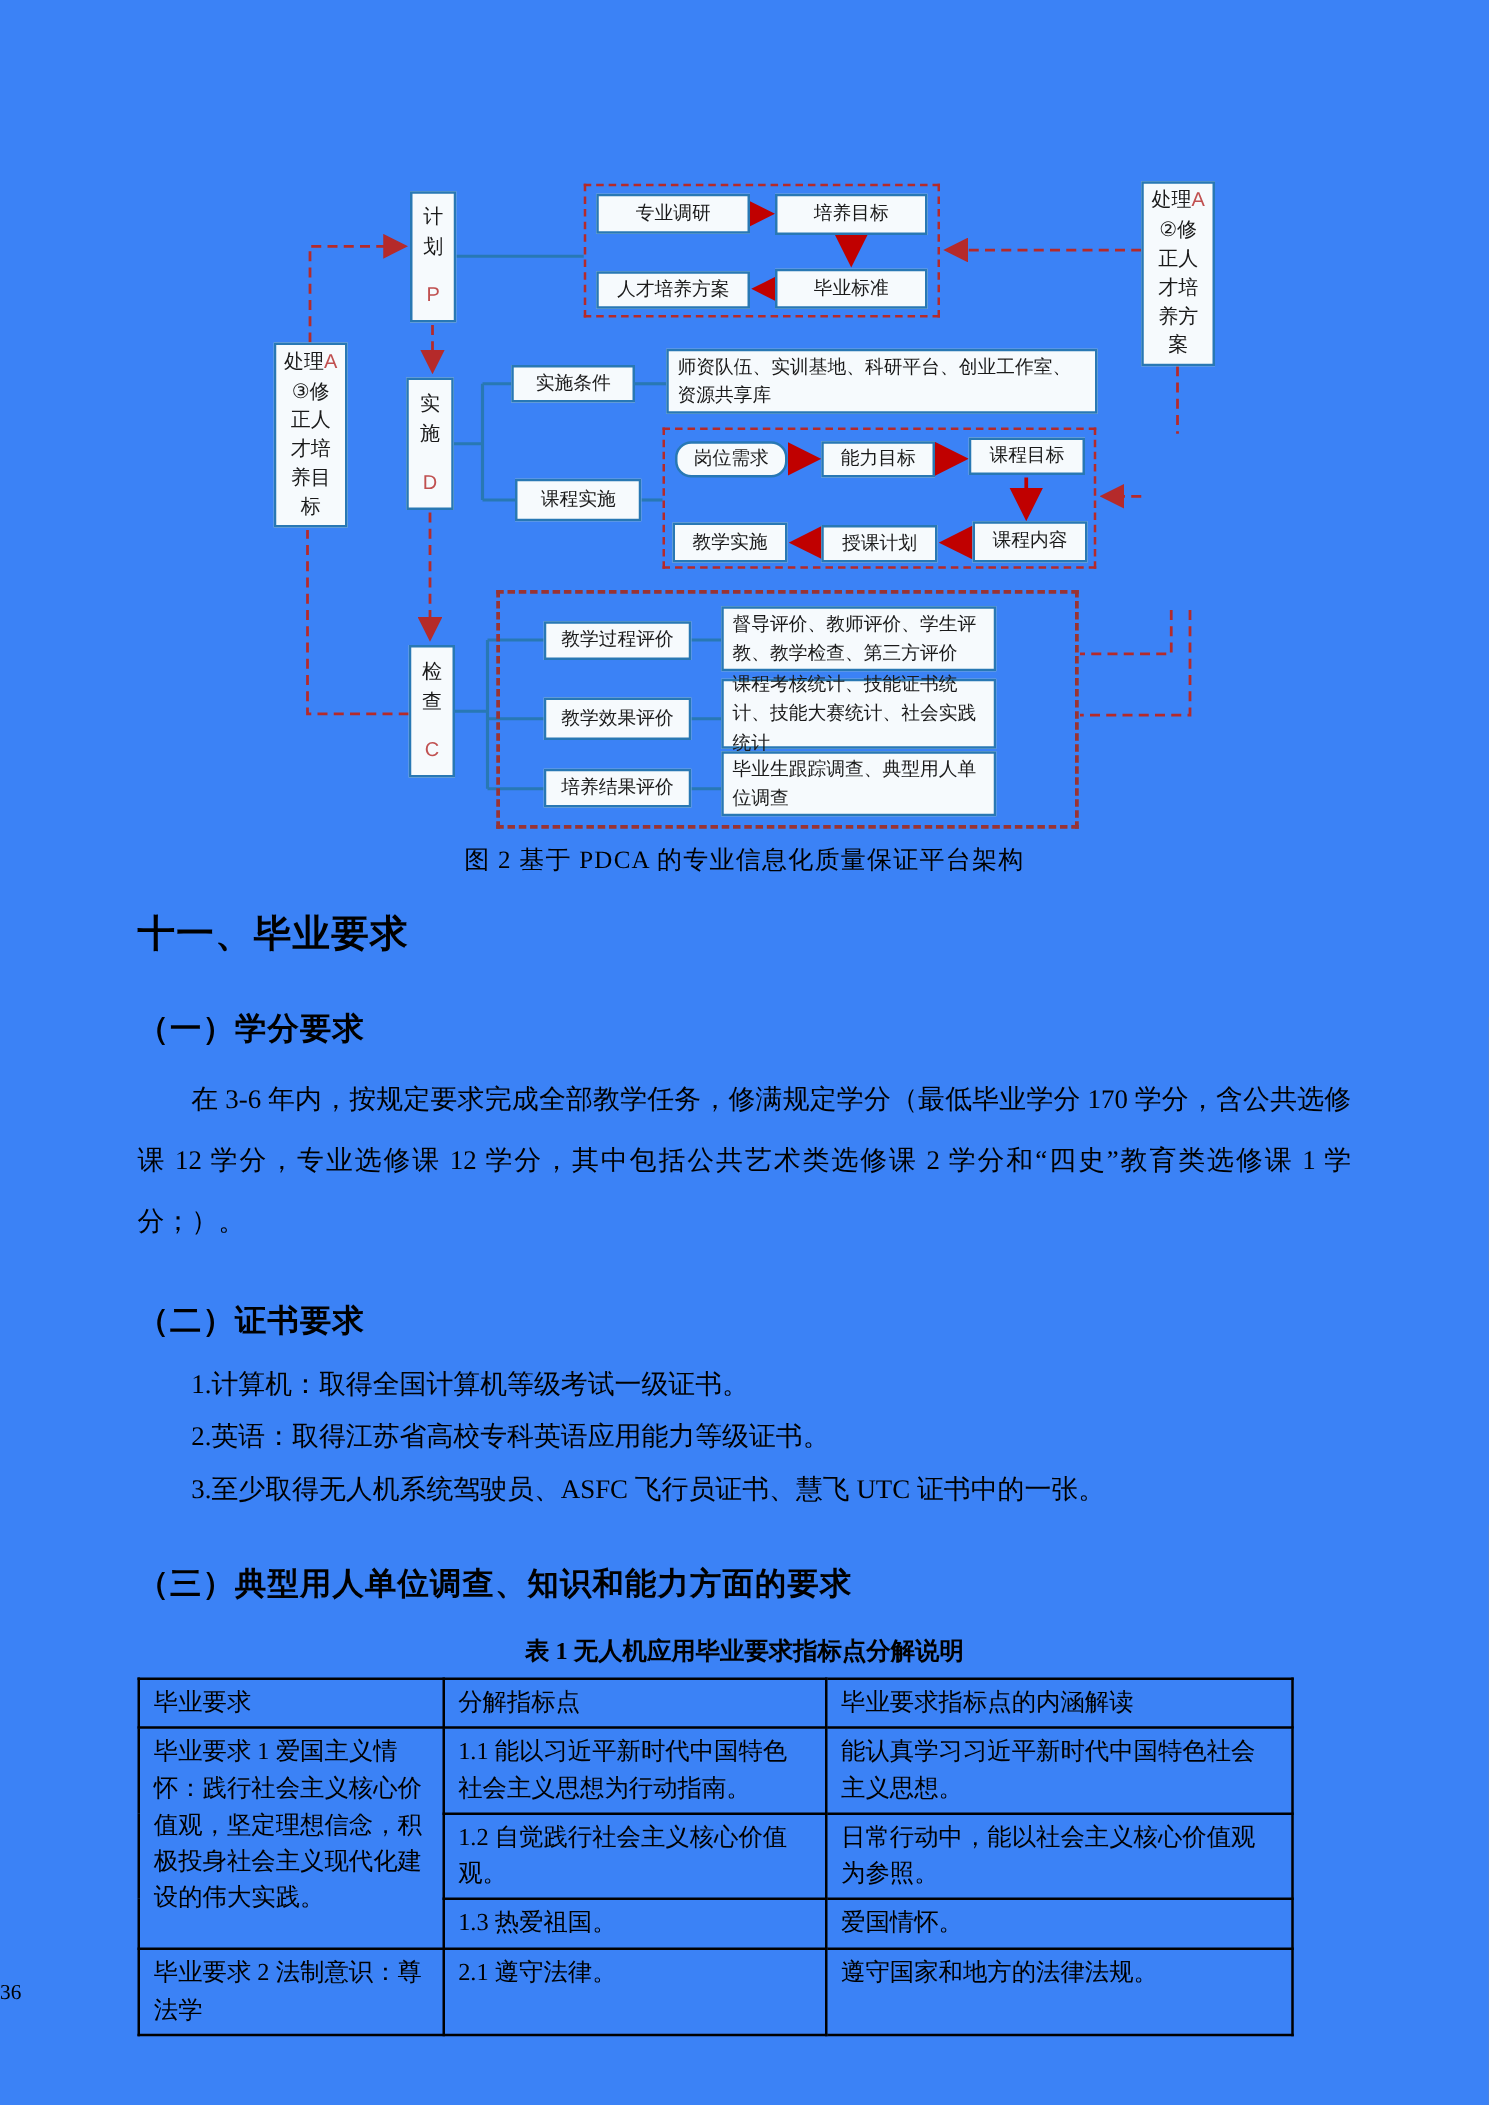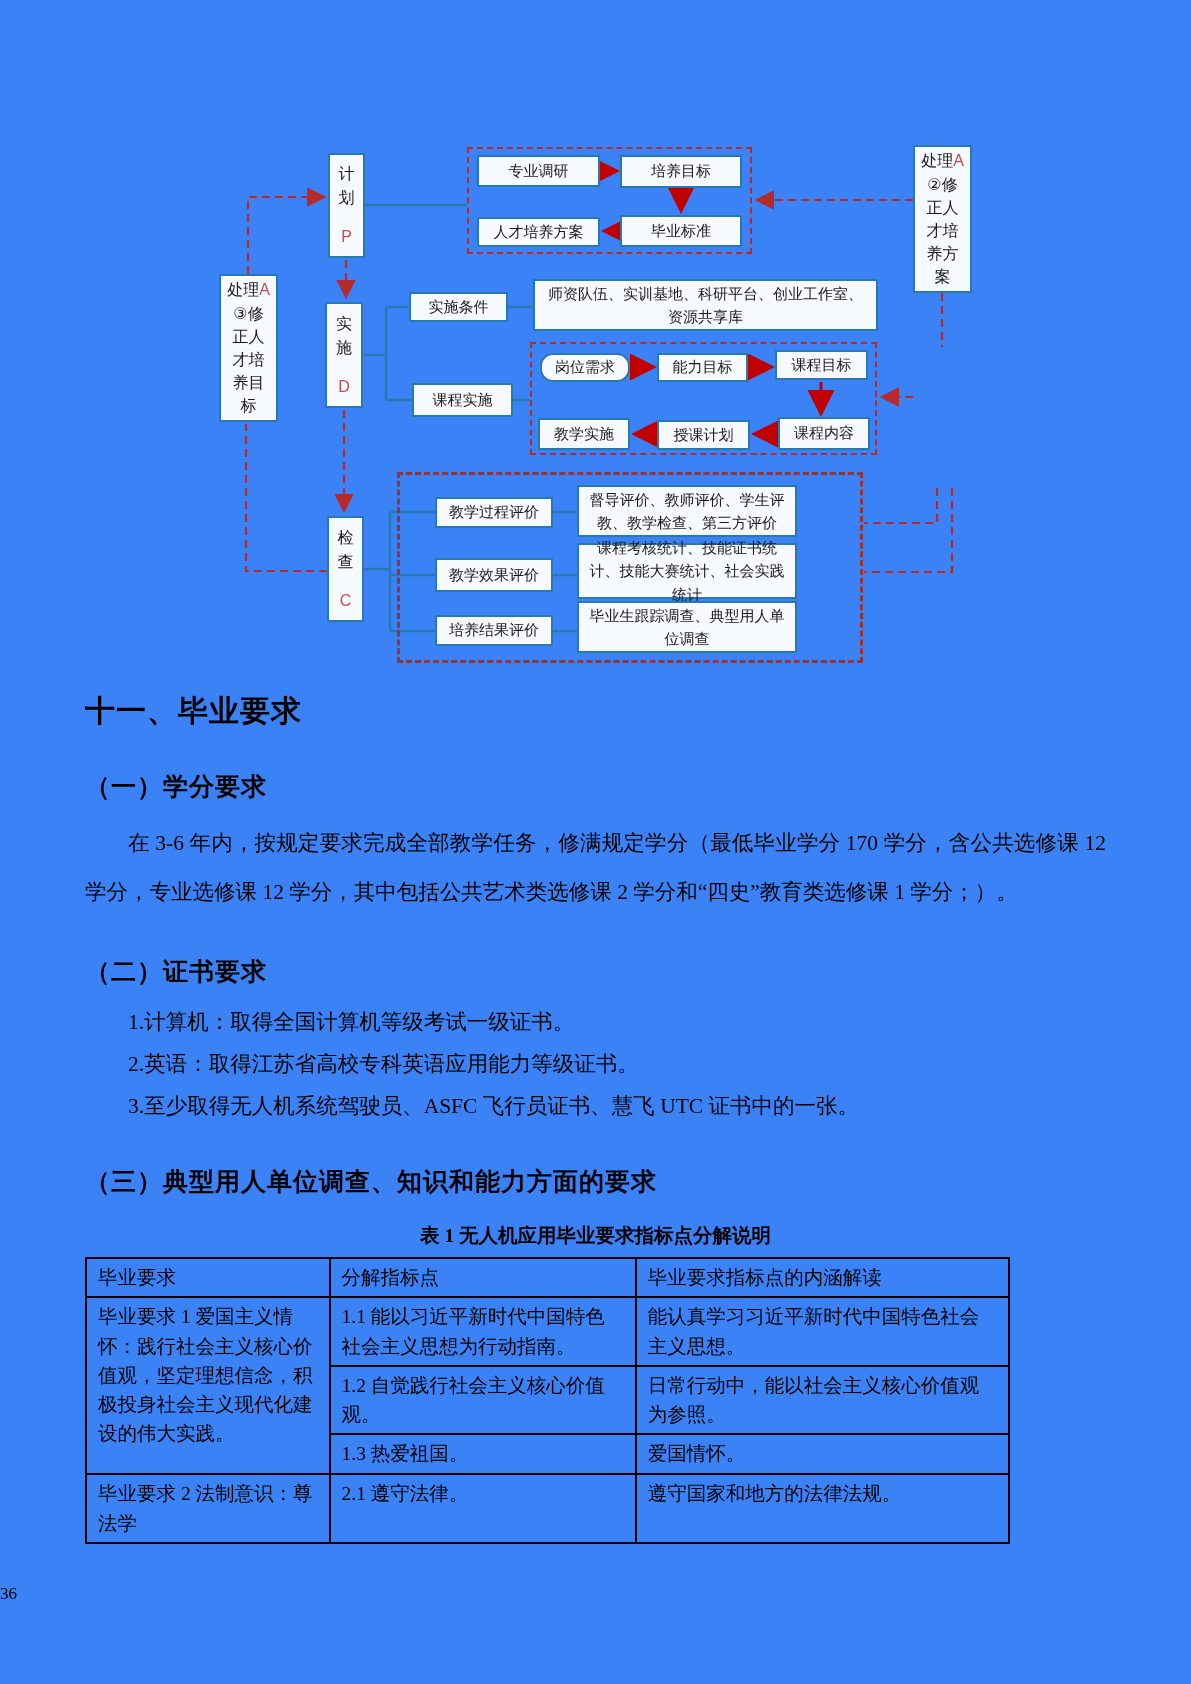--- a/index.html
+++ b/index.html
@@ -9,29 +9,29 @@
 
   
   .diagram { position:relative; width:830px; height:540px; margin:125px 0 0 150px;
              font-family:"Liberation Sans","DejaVu Sans",sans-serif; }
   .diagram svg { position:absolute; left:0; top:0; z-index:1; }
   .dgroup { position:absolute; border:2px dashed #b52a2a; z-index:1; }
   .dgroup.big { border:3px dashed #993333; }
   .dbox { position:absolute; background:#f6fafd; border:2px solid #2878b4; z-index:2;
           display:flex; align-items:center; justify-content:center;
           font-size:15px; line-height:1.35; text-align:center; color:#1a1a1a; }
-  .dbox.wide { justify-content:flex-start; text-align:center; padding:3px 7px; line-height:1.55; }
+  .dbox.wide { justify-content:flex-start; text-align:left; padding:3px 7px; line-height:1.55; }
   .dbox.vert { flex-direction:row; flex-wrap:wrap; word-break:break-all;
                font-size:16px; line-height:1.5; padding:0 3px; }
   .dbox.act { word-break:break-all; padding:0 5px; font-size:16px; line-height:1.45; }
   .red-letter { color:#c05050; }
   .caption { text-align:center; font-size:20px; margin-top:9px; letter-spacing:1px; }
 
   
-  .content { padding:0 85px; }
+  .content { padding:0 110px; }
   h1.sec { font-family:"Liberation Sans","DejaVu Sans",sans-serif; font-weight:bold;
            font-size:30px; margin-top:26px; letter-spacing:1px; }
   h2.sub { font-family:"Liberation Sans","DejaVu Sans",sans-serif; font-weight:bold;
            font-size:25px; margin-top:38px; letter-spacing:1px; }
   p.body { margin-top:16px; font-size:21.5px; line-height:49px; text-indent:2em;
            text-align:justify; }
   .certs { margin-top:13px; }
   .certs p { font-size:21.5px; line-height:42px; padding-left:43px; }
   .tbl-title { margin-top:24px; text-align:center; font-weight:bold; font-size:19.5px; }
   table.req { width:925px; margin-top:8px; border-collapse:collapse; font-size:19.5px; }
@@ -128,20 +128,21 @@
     <div class="dbox" style="left:388px; top:293px; width:92px; height:32px;">教学实施</div>
 
     <div class="dbox" style="left:285px; top:372px; width:118px; height:31px;">教学过程评价</div>
     <div class="dbox wide" style="left:427px; top:360px; width:220px; height:52px;">督导评价、教师评价、学生评教、教学检查、第三方评价</div>
     <div class="dbox" style="left:285px; top:433px; width:118px; height:34px;">教学效果评价</div>
     <div class="dbox wide" style="left:427px; top:418px; width:220px; height:56px;">课程考核统计、技能证书统计、技能大赛统计、社会实践统计</div>
     <div class="dbox" style="left:285px; top:490px; width:118px; height:31px;">培养结果评价</div>
     <div class="dbox wide" style="left:427px; top:476px; width:220px; height:52px;">毕业生跟踪调查、典型用人单位调查</div>
   </div>
 
+  <div class="caption">图 2 基于 PDCA 的专业信息化质量保证平台架构</div>
 
   <div class="content">
     <h1 class="sec">十一、毕业要求</h1>
 
     <h2 class="sub">（一）学分要求</h2>
     <p class="body">在 3-6 年内，按规定要求完成全部教学任务，修满规定学分（最低毕业学分 170 学分，含公共选修课 12 学分，专业选修课 12 学分，其中包括公共艺术类选修课 2 学分和“四史”教育类选修课 1 学分；）。</p>
 
     <h2 class="sub">（二）证书要求</h2>
     <div class="certs">
       <p>1.计算机：取得全国计算机等级考试一级证书。</p>

